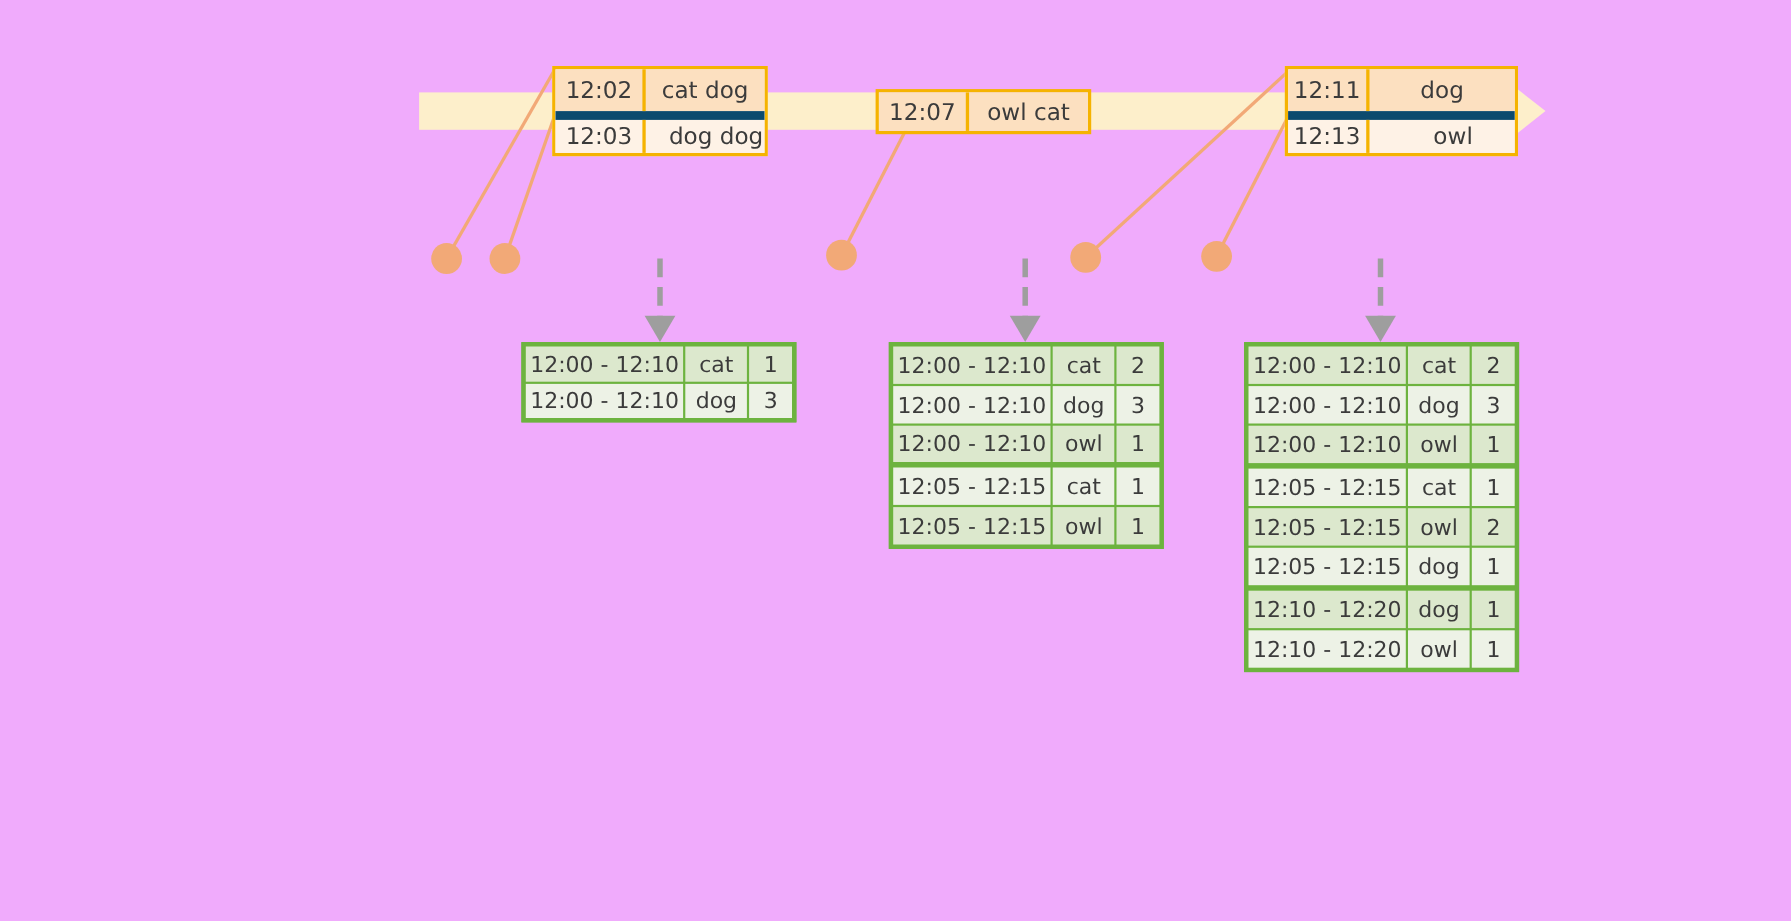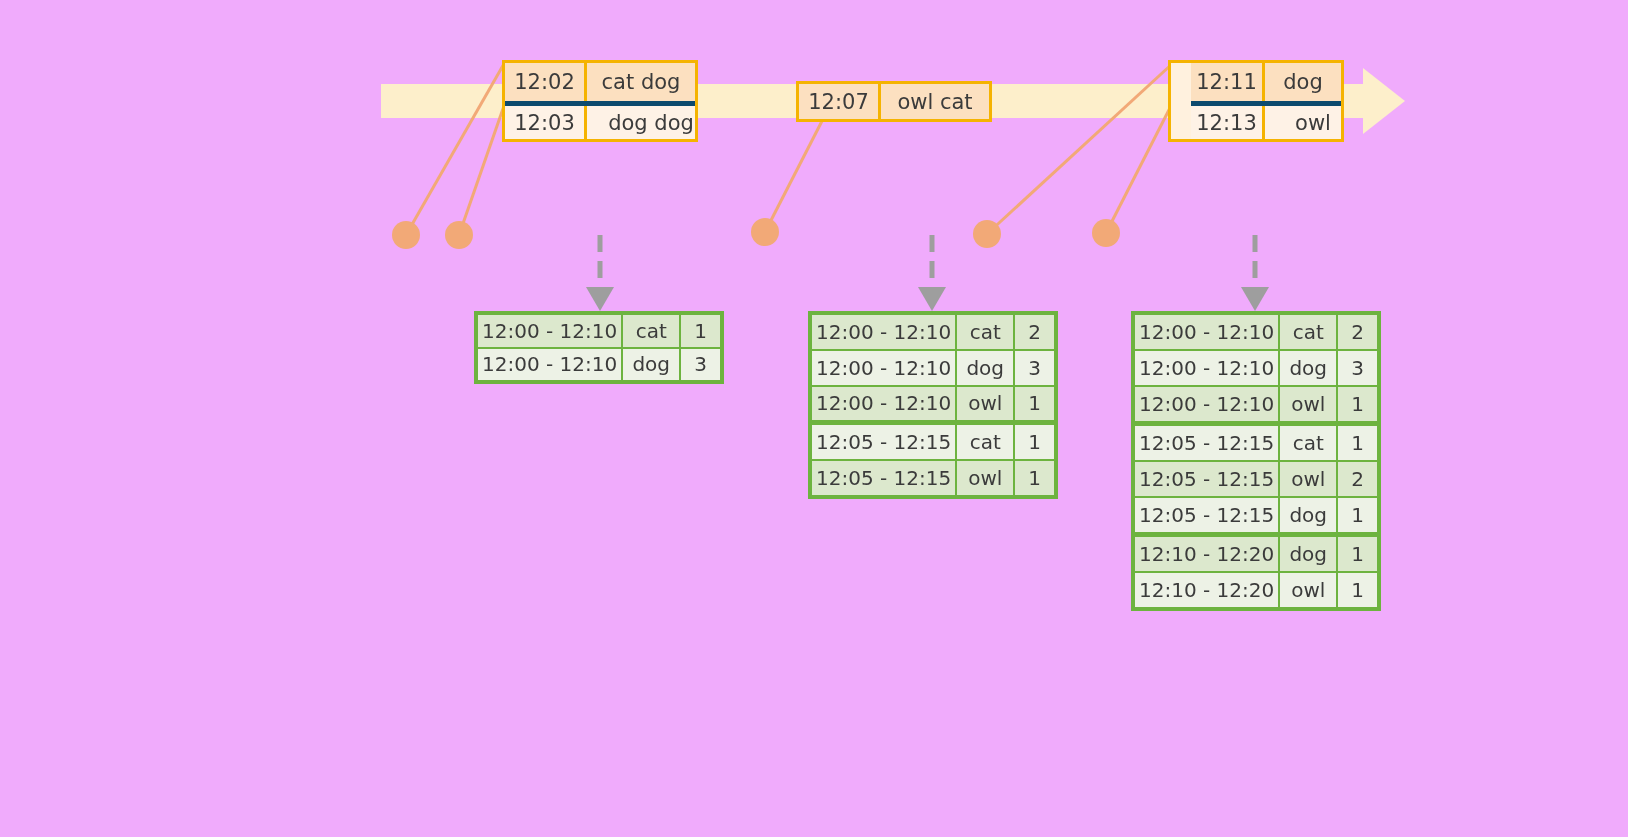--- a/index.html
+++ b/index.html
@@ -32,21 +32,21 @@
     border: 3px solid #F5B301;
     box-sizing: border-box;
     background: #FFF1DE;
   }
   .event-row {
     display: flex;
     box-sizing: border-box;
   }
   .event-row.r0 { background: #FCE0C0; }
   .event-row.r1 { background: #FEF2E6; }
-  .event-row + .event-row { border-top: 5px solid #0c4a6e; gap: 20px; }
+  .event-row + .event-row { border-top: 8px solid #0c4a6e; gap: 20px; }
   .ev-time {
     box-sizing: border-box;
     display: flex;
     align-items: center;
     justify-content: center;
     font-size: 21px;
     color: #3b3b3b;
     border-right: 3px solid #F5B301;
     white-space: nowrap;
   }
@@ -148,21 +148,21 @@
     </div>
   </div>
 
   <div class="event-group" style="left:796px; top:81px; width:196px; height:41px;">
     <div class="event-row r0" style="height:35px;">
       <div class="ev-time" style="width:82px;">12:07</div>
       <div class="ev-words">owl cat</div>
     </div>
   </div>
 
-  <div class="event-group" style="left:1168px; top:60px; width:176px; height:82px;padding-left:20px;">
+  <div class="event-group" style="left:1168px; top:60px; width:212px; height:82px;">
     <div class="event-row r0" style="height:38px;">
       <div class="ev-time" style="width:74px;">12:11</div>
       <div class="ev-words">dog</div>
     </div>
     <div class="event-row r1" style="height:38px;justify-content:center;">
       <div class="ev-time" style="width:74px;">12:13</div>
       <div class="ev-words">owl</div>
     </div>
   </div>
 

